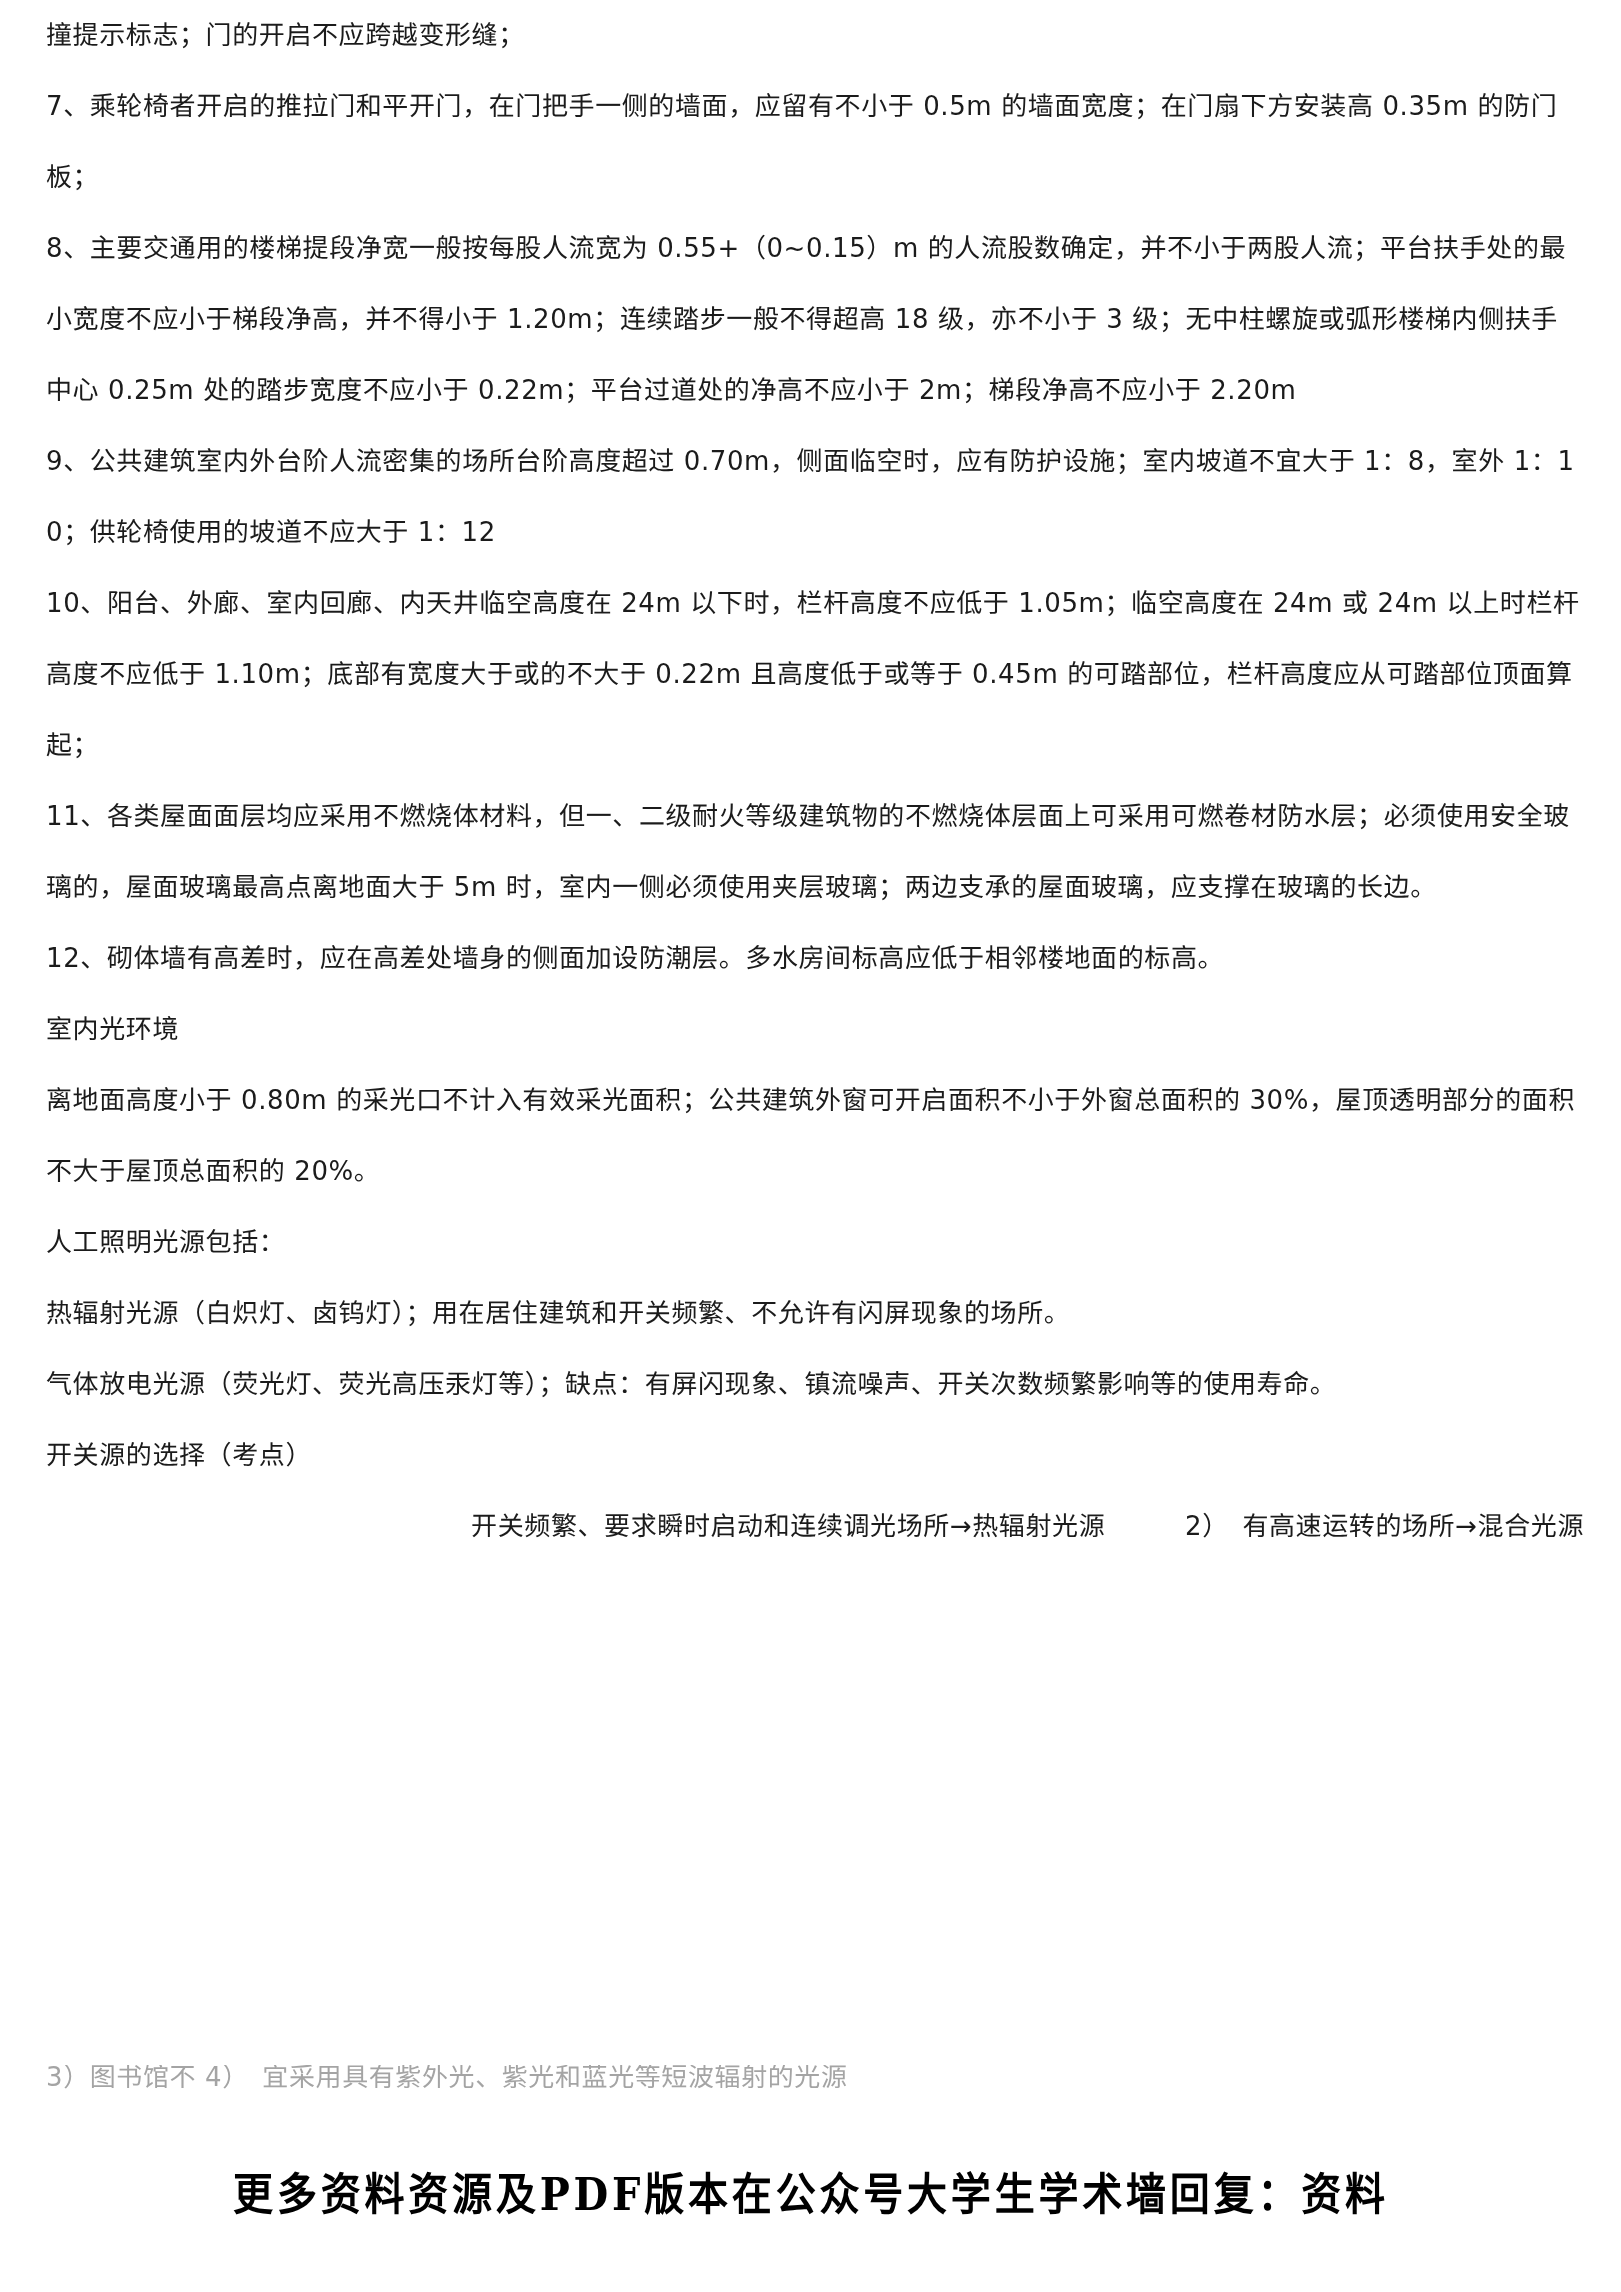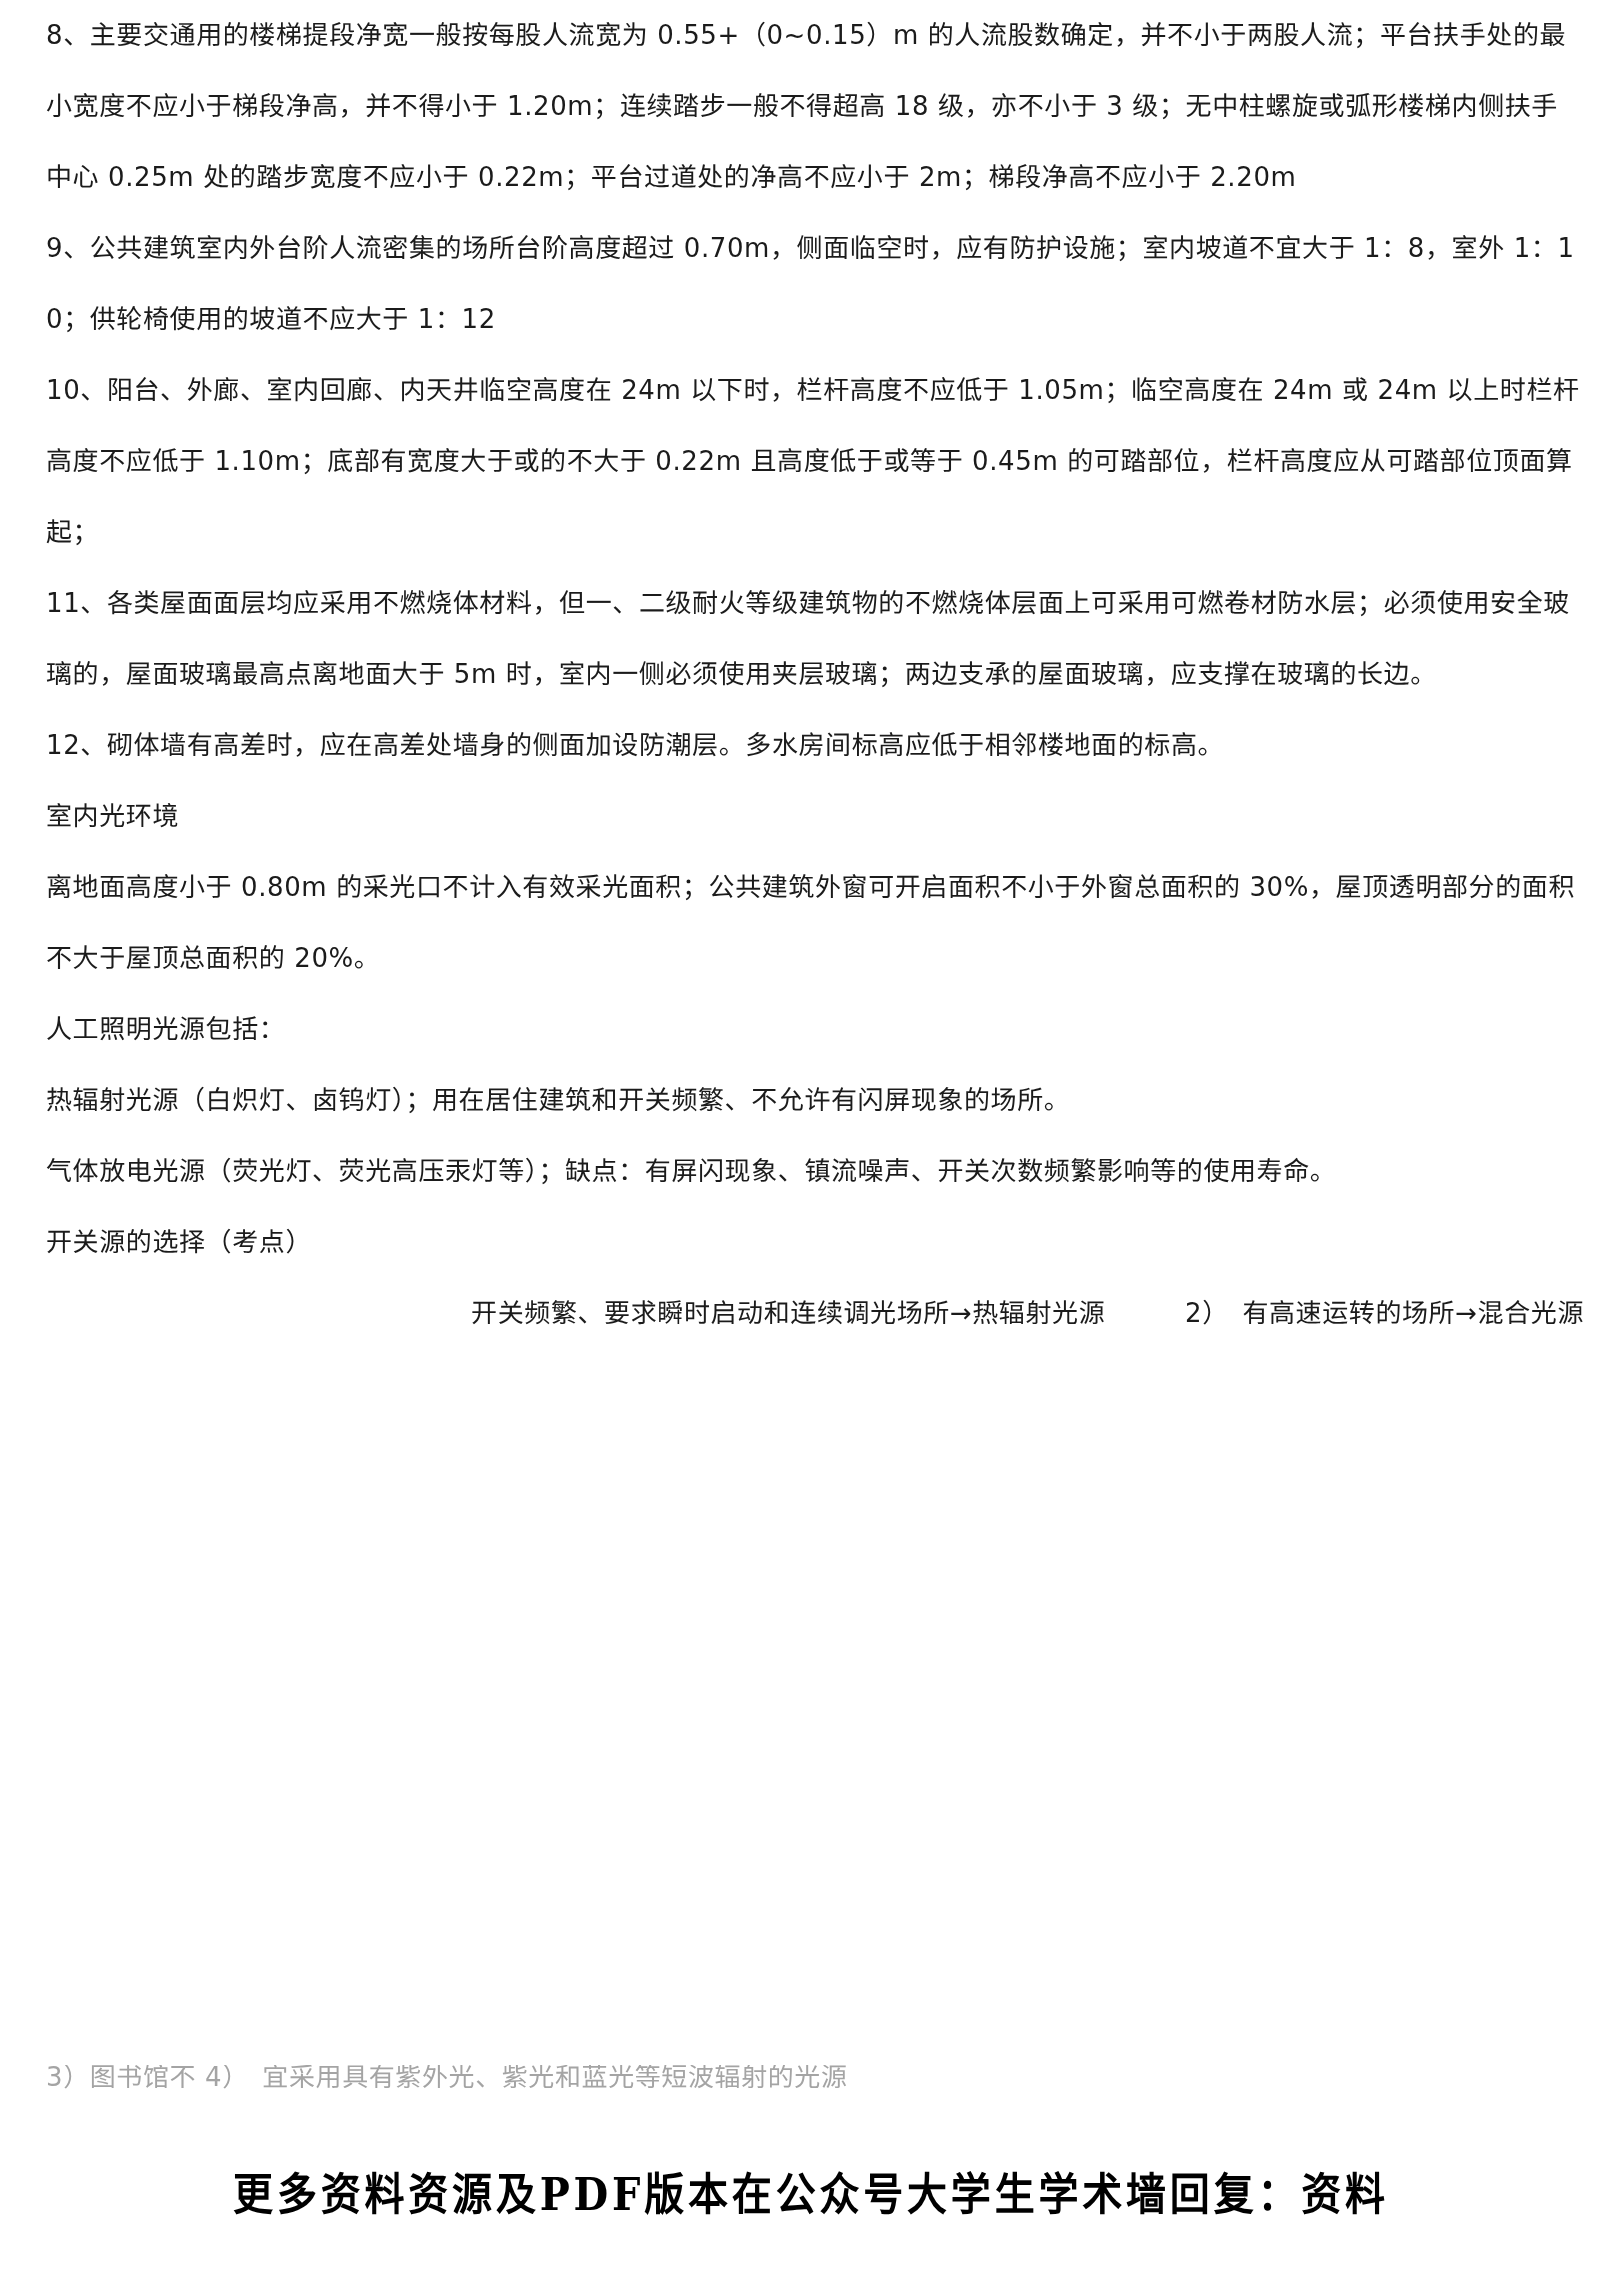--- a/index.html
+++ b/index.html
@@ -77,21 +77,23 @@
     transform: scaleY(1.12);
   }
 </style>
 </head>
 <body>
 
 <div class="page">
 
   <div class="doc-body">
 
+    <p class="para">撞提示标志；门的开启不应跨越变形缝；</p>
 
+    <p class="para">7、乘轮椅者开启的推拉门和平开门，在门把手一侧的墙面，应留有不小于 0.5m 的墙面宽度；在门扇下方安装高 0.35m 的防门板；</p>
 
     <p class="para">8、主要交通用的楼梯提段净宽一般按每股人流宽为 0.55+（0~0.15）m 的人流股数确定，并不小于两股人流；平台扶手处的最小宽度不应小于梯段净高，并不得小于 1.20m；连续踏步一般不得超高 18 级，亦不小于 3 级；无中柱螺旋或弧形楼梯内侧扶手中心 0.25m 处的踏步宽度不应小于 0.22m；平台过道处的净高不应小于 2m；梯段净高不应小于 2.20m</p>
 
     <p class="para">9、公共建筑室内外台阶人流密集的场所台阶高度超过 0.70m，侧面临空时，应有防护设施；室内坡道不宜大于 1：8，室外 1：10；供轮椅使用的坡道不应大于 1：12</p>
 
     <p class="para">10、阳台、外廊、室内回廊、内天井临空高度在 24m 以下时，栏杆高度不应低于 1.05m；临空高度在 24m 或 24m 以上时栏杆高度不应低于 1.10m；底部有宽度大于或的不大于 0.22m 且高度低于或等于 0.45m 的可踏部位，栏杆高度应从可踏部位顶面算起；</p>
 
     <p class="para">11、各类屋面面层均应采用不燃烧体材料，但一、二级耐火等级建筑物的不燃烧体层面上可采用可燃卷材防水层；必须使用安全玻璃的，屋面玻璃最高点离地面大于 5m 时，室内一侧必须使用夹层玻璃；两边支承的屋面玻璃，应支撑在玻璃的长边。</p>
 
     <p class="para">12、砌体墙有高差时，应在高差处墙身的侧面加设防潮层。多水房间标高应低于相邻楼地面的标高。</p>

